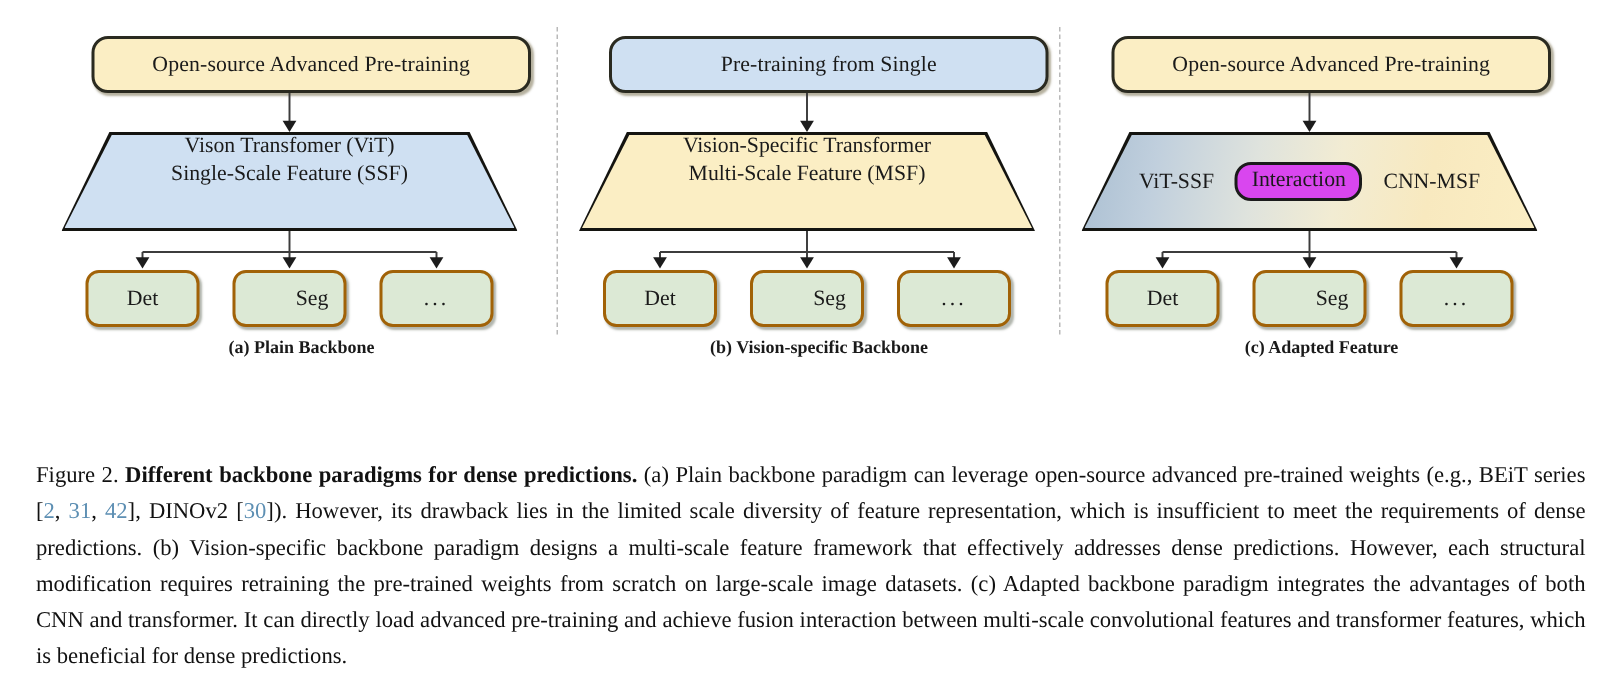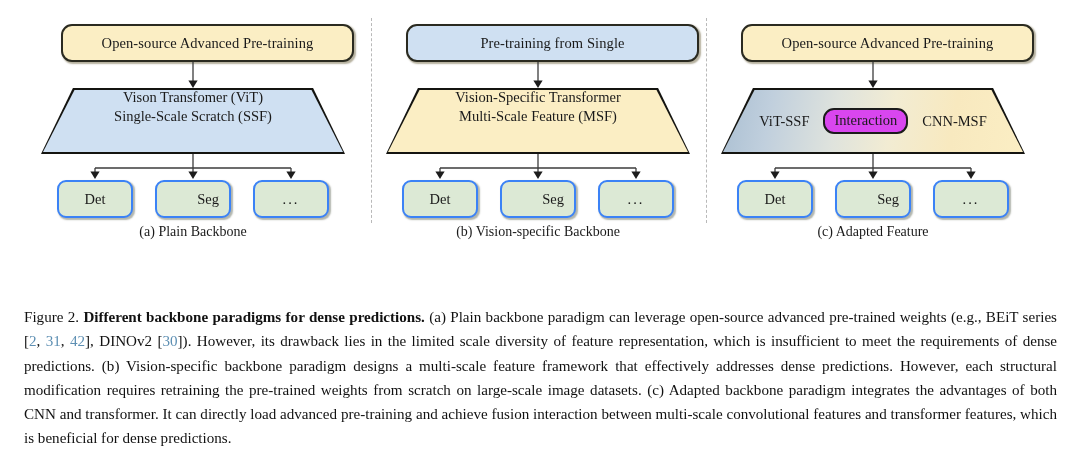--- a/index.html
+++ b/index.html
@@ -128,40 +128,41 @@
   }
 
   
   .leaf {
     position: absolute;
     top: 180px;
     width: 76px;
     height: 38px;
     box-sizing: border-box;
     background: #dce9d5;
-    border: 2px solid #3b82f6;
+    border: 2px solid #a16207;
     border-radius: 9px;
     display: flex;
     align-items: center;
     justify-content: center;
     font-size: 14.5px;
     box-shadow: 1.5px 1.5px 1.5px rgba(60,70,50,.4);
   }
   .leaf-0 { left: 29px; }
   .leaf-1 { left: 127px; padding-left: 30px; }
   .leaf-2 { left: 225px; }
   .leaf .dots { letter-spacing: 2px; }
 
   .panel-caption {
     position: absolute;
-    left: 0;
+    left: 8px;
     top: 224px;
     width: 330px;
     text-align: center;
-    font-size: 14px;
+    font-size: 12px;
+    font-weight: bold;
   }
 
   
   #caption {
     position: absolute;
     left: 24px;
     top: 290px;
     width: 1033px;
     font-size: 15.1px;
     line-height: 24.2px;
@@ -183,21 +184,21 @@
   <div class="panel" id="panel-a">
     <div class="top-box fill-yellow">
       <span>Open-source Advanced Pre-training</span>
     </div>
 
     <div class="trap-wrap">
       <div class="trap outline"></div>
       <div class="trap inner fill-blue"></div>
       <div class="trap-text">
         <span>Vison Transfomer (ViT)</span>
-        <span>Single-Scale Scratch (SSF)</span>
+        <span>Single-Scale Feature (SSF)</span>
       </div>
     </div>
 
     <svg class="conn" viewBox="0 0 330 250">
       <g stroke="#3c3c3c" stroke-width="1.3" fill="none">
         <path d="M165 62 L165 83"></path>
         <path d="M165 154 L165 168 M67 168 L263 168 M67 168 L67 172 M165 168 L165 172 M263 168 L263 172"></path>
       </g>
       <g fill="#1c1c1c">
         <path d="M165 88 l-4.6 -7.5 h9.2 Z"></path>

